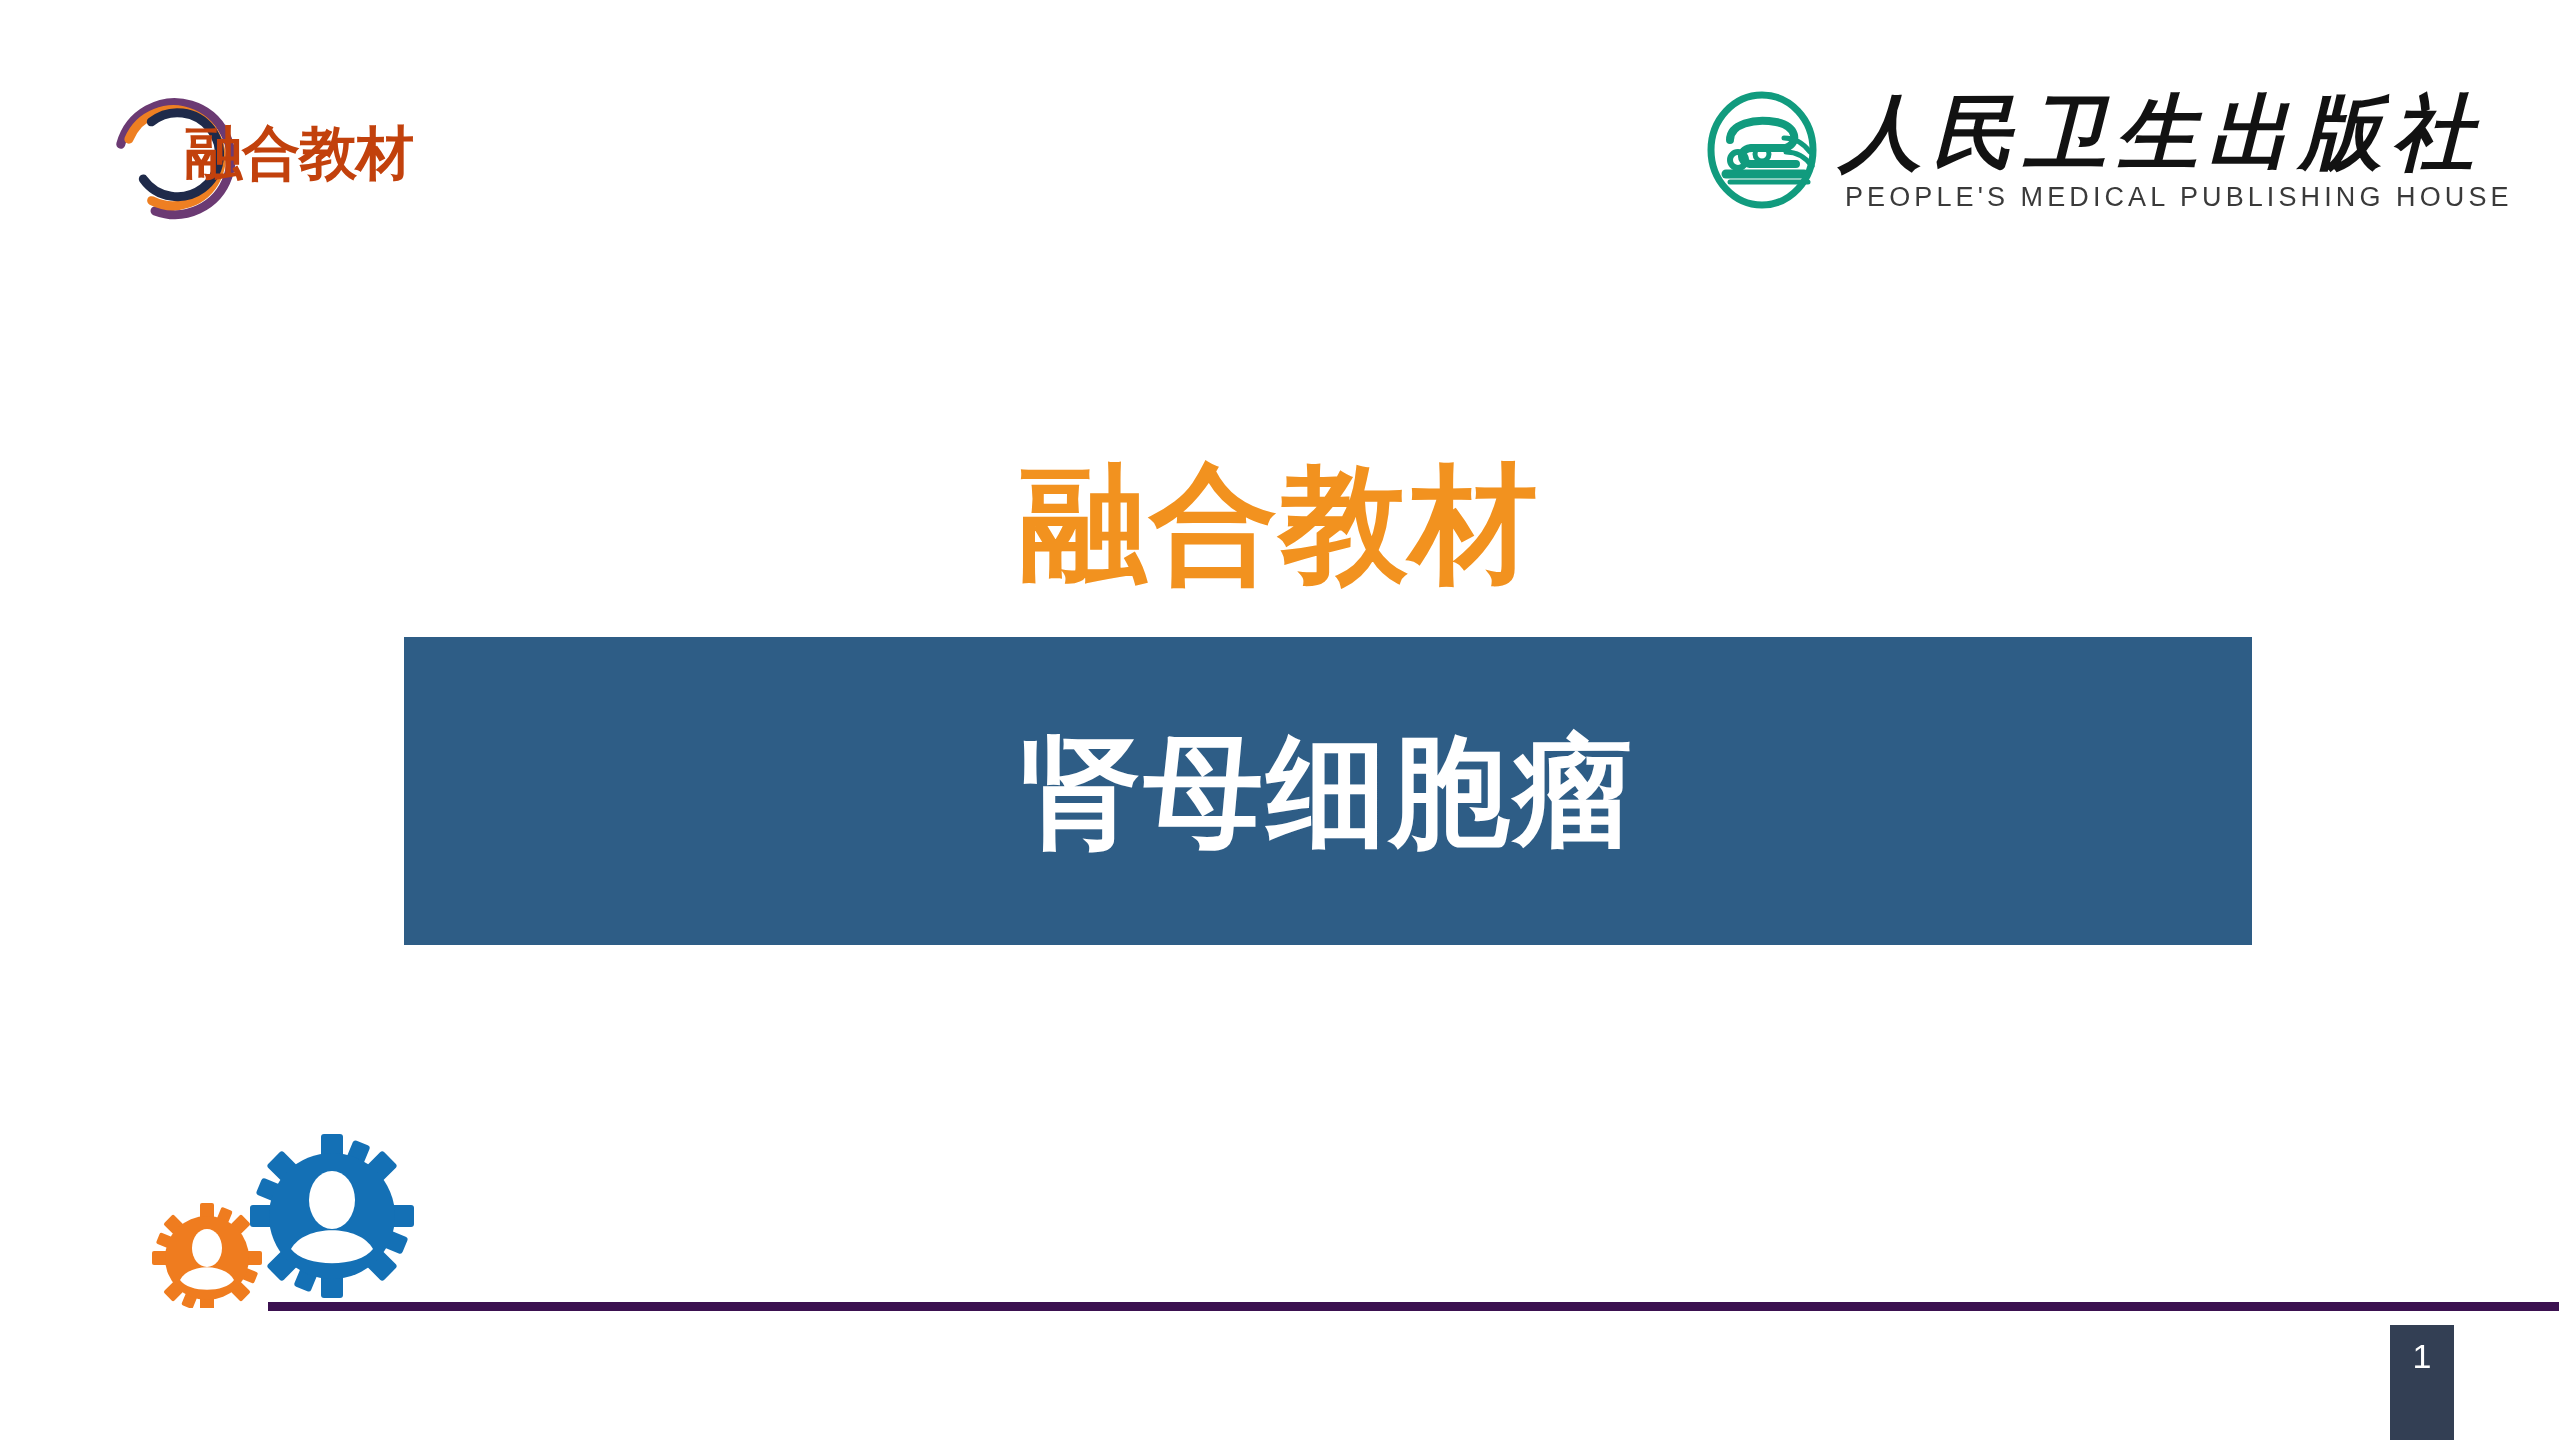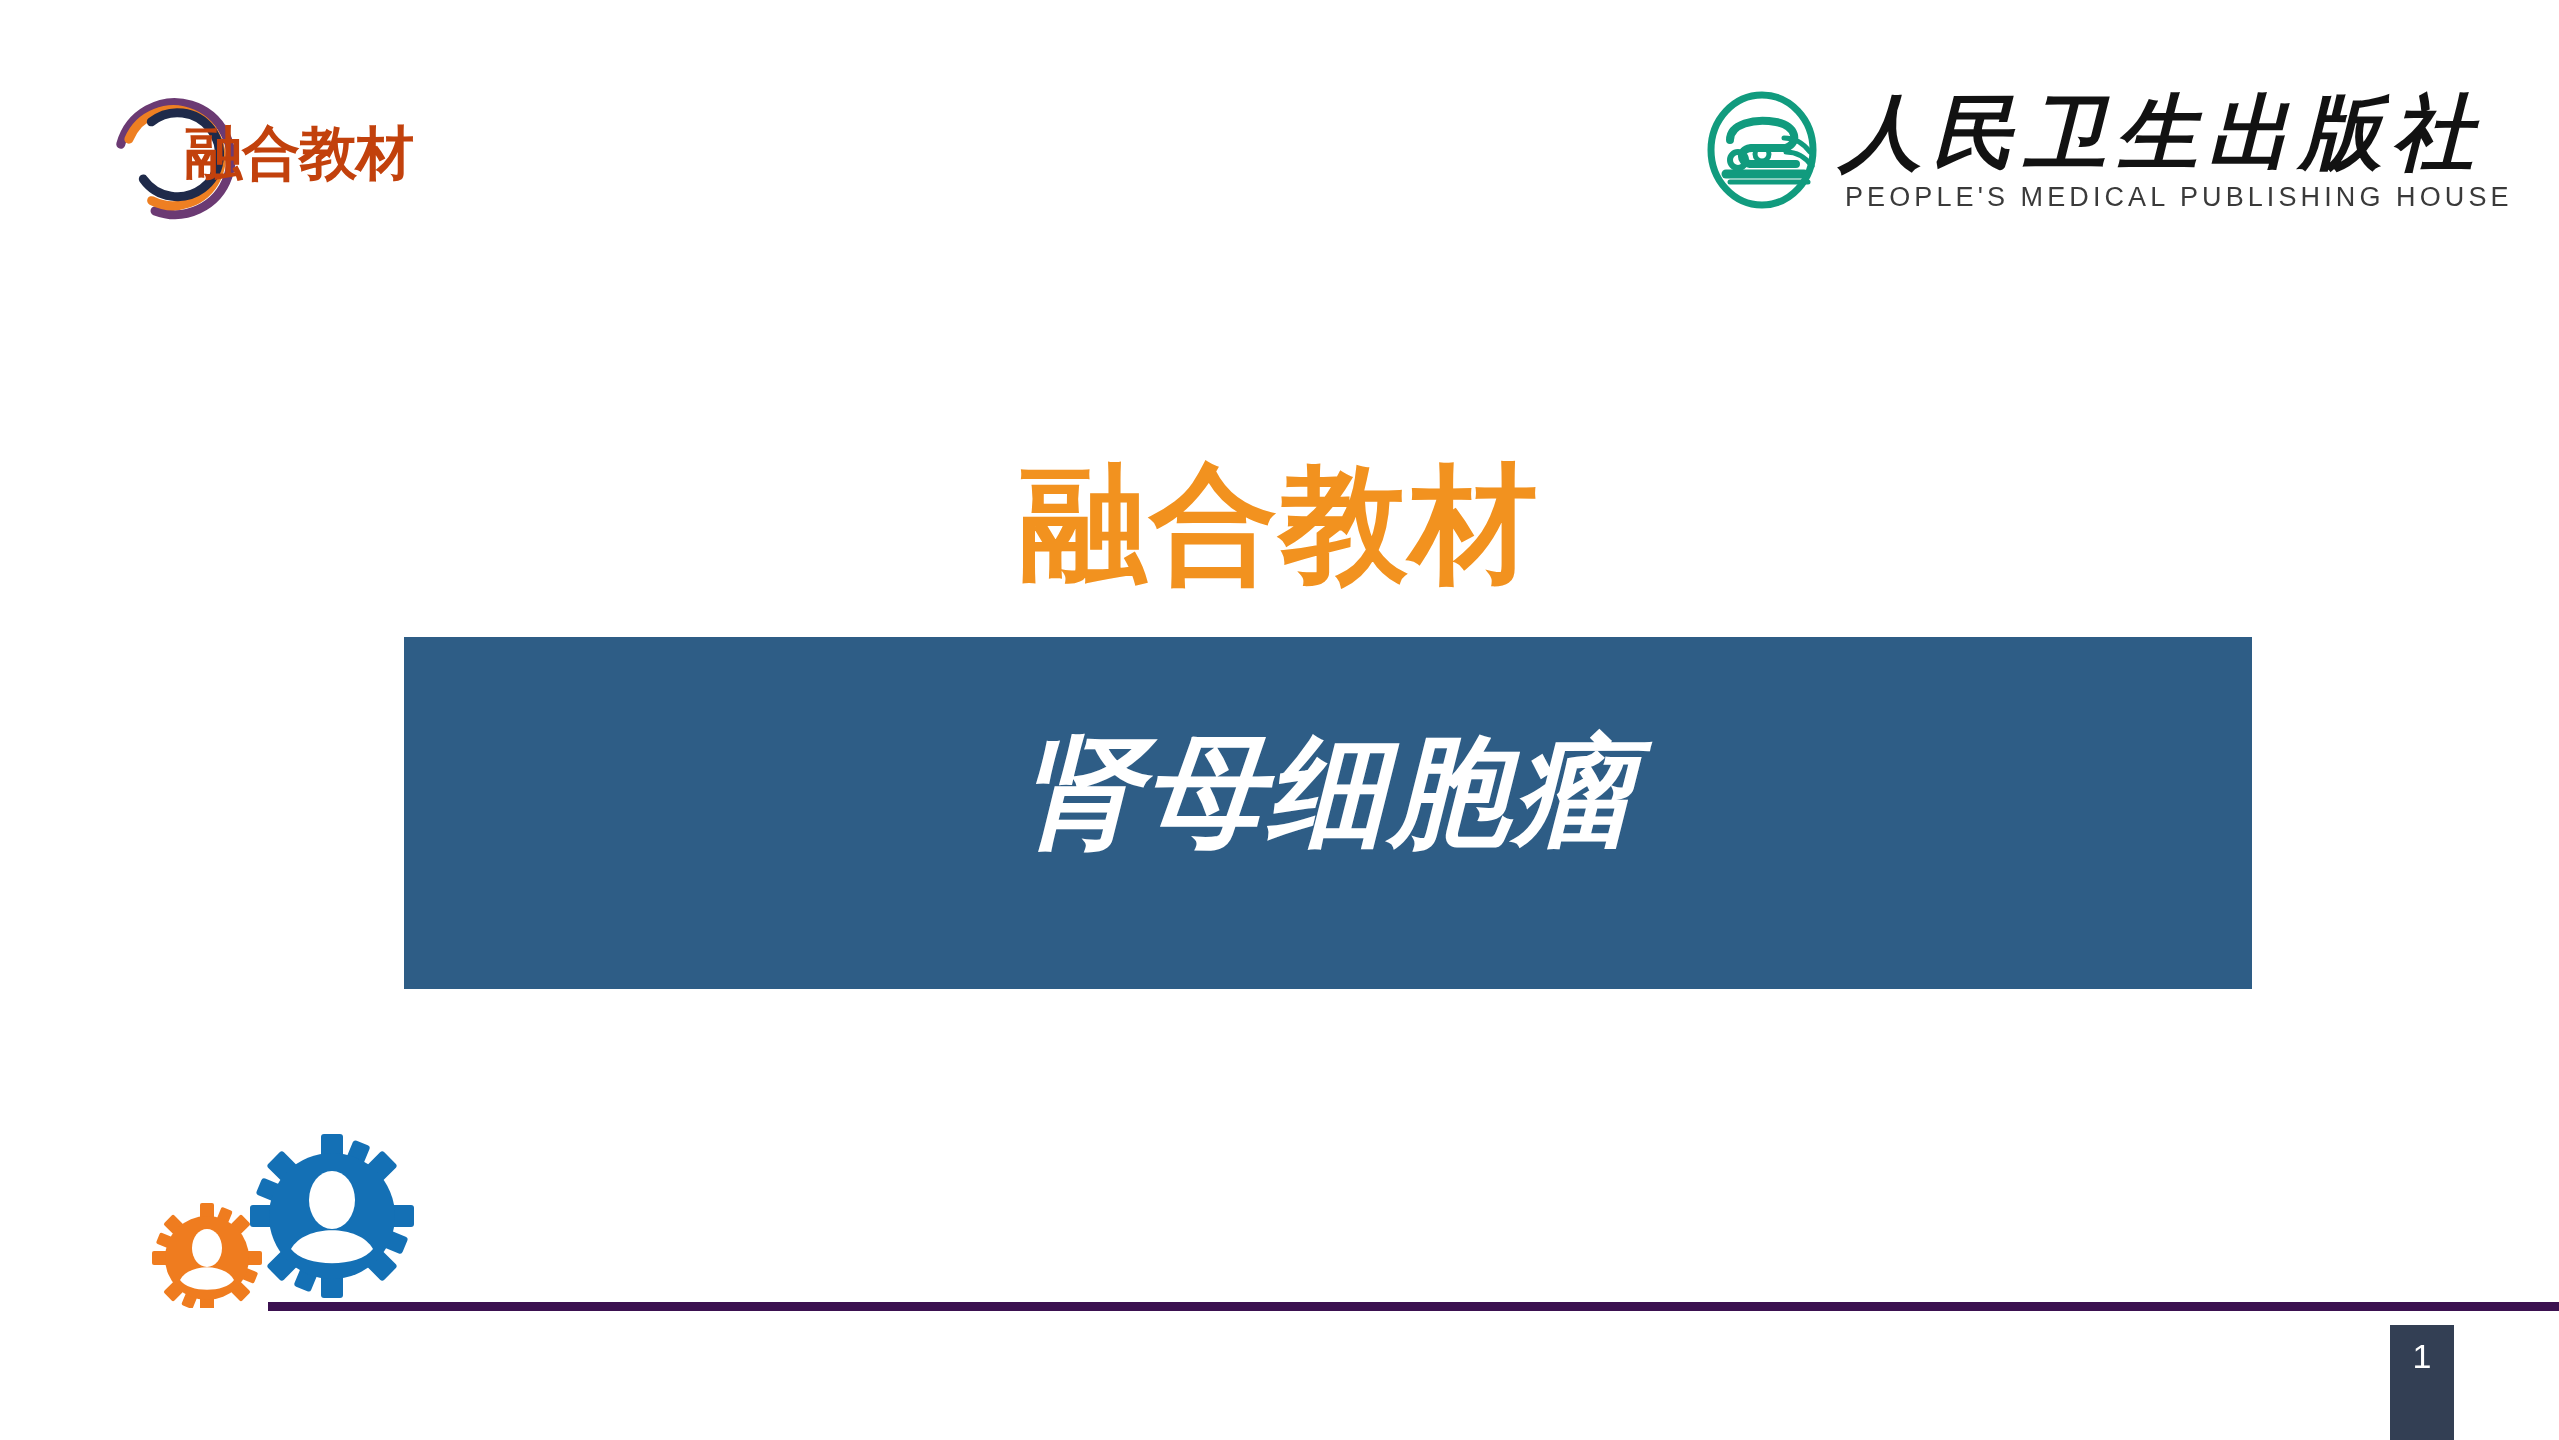--- a/index.html
+++ b/index.html
@@ -102,23 +102,22 @@
     letter-spacing: 2px;
     line-height: 1.12;
   }
 
   
   .subtitle-banner {
     position: absolute;
     left: 404px;
     top: 637px;
     width: 1848px;
-    height: 352px;
+    height: 308px;
     background: #2e5d86;
-    font-style: italic;
   }
   .subtitle-text {
     position: absolute;
     left: 0;
     top: 0;
     width: 1848px;
     height: 308px;
     display: flex;
     align-items: center;
     justify-content: center;

